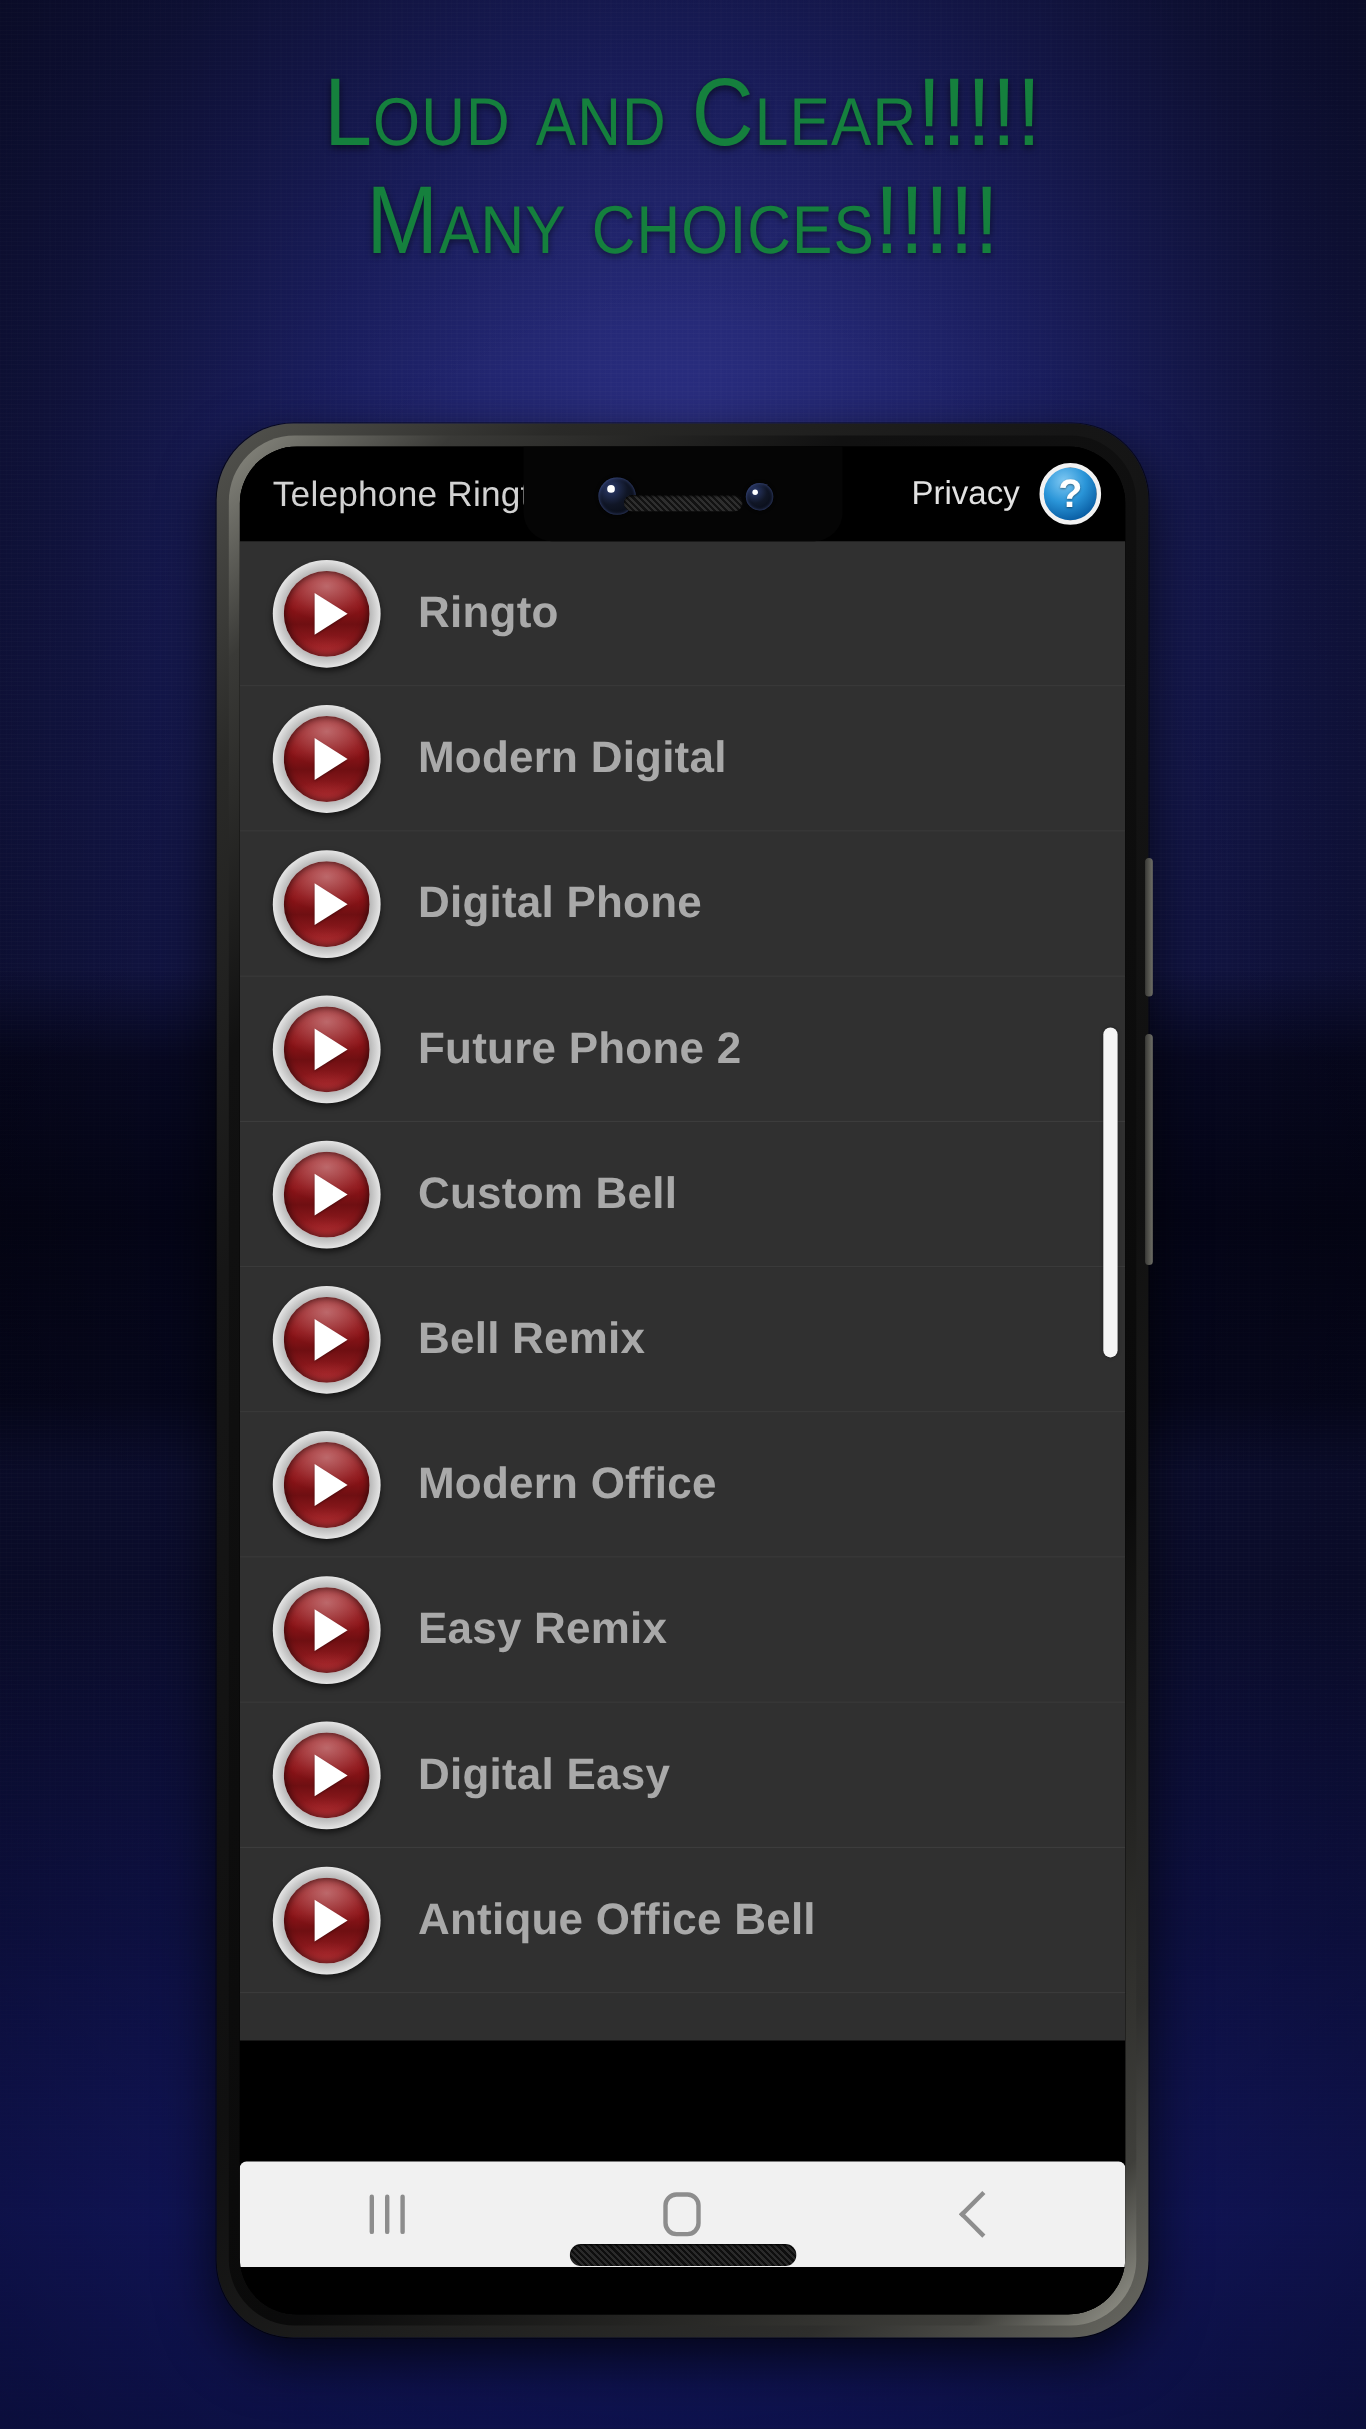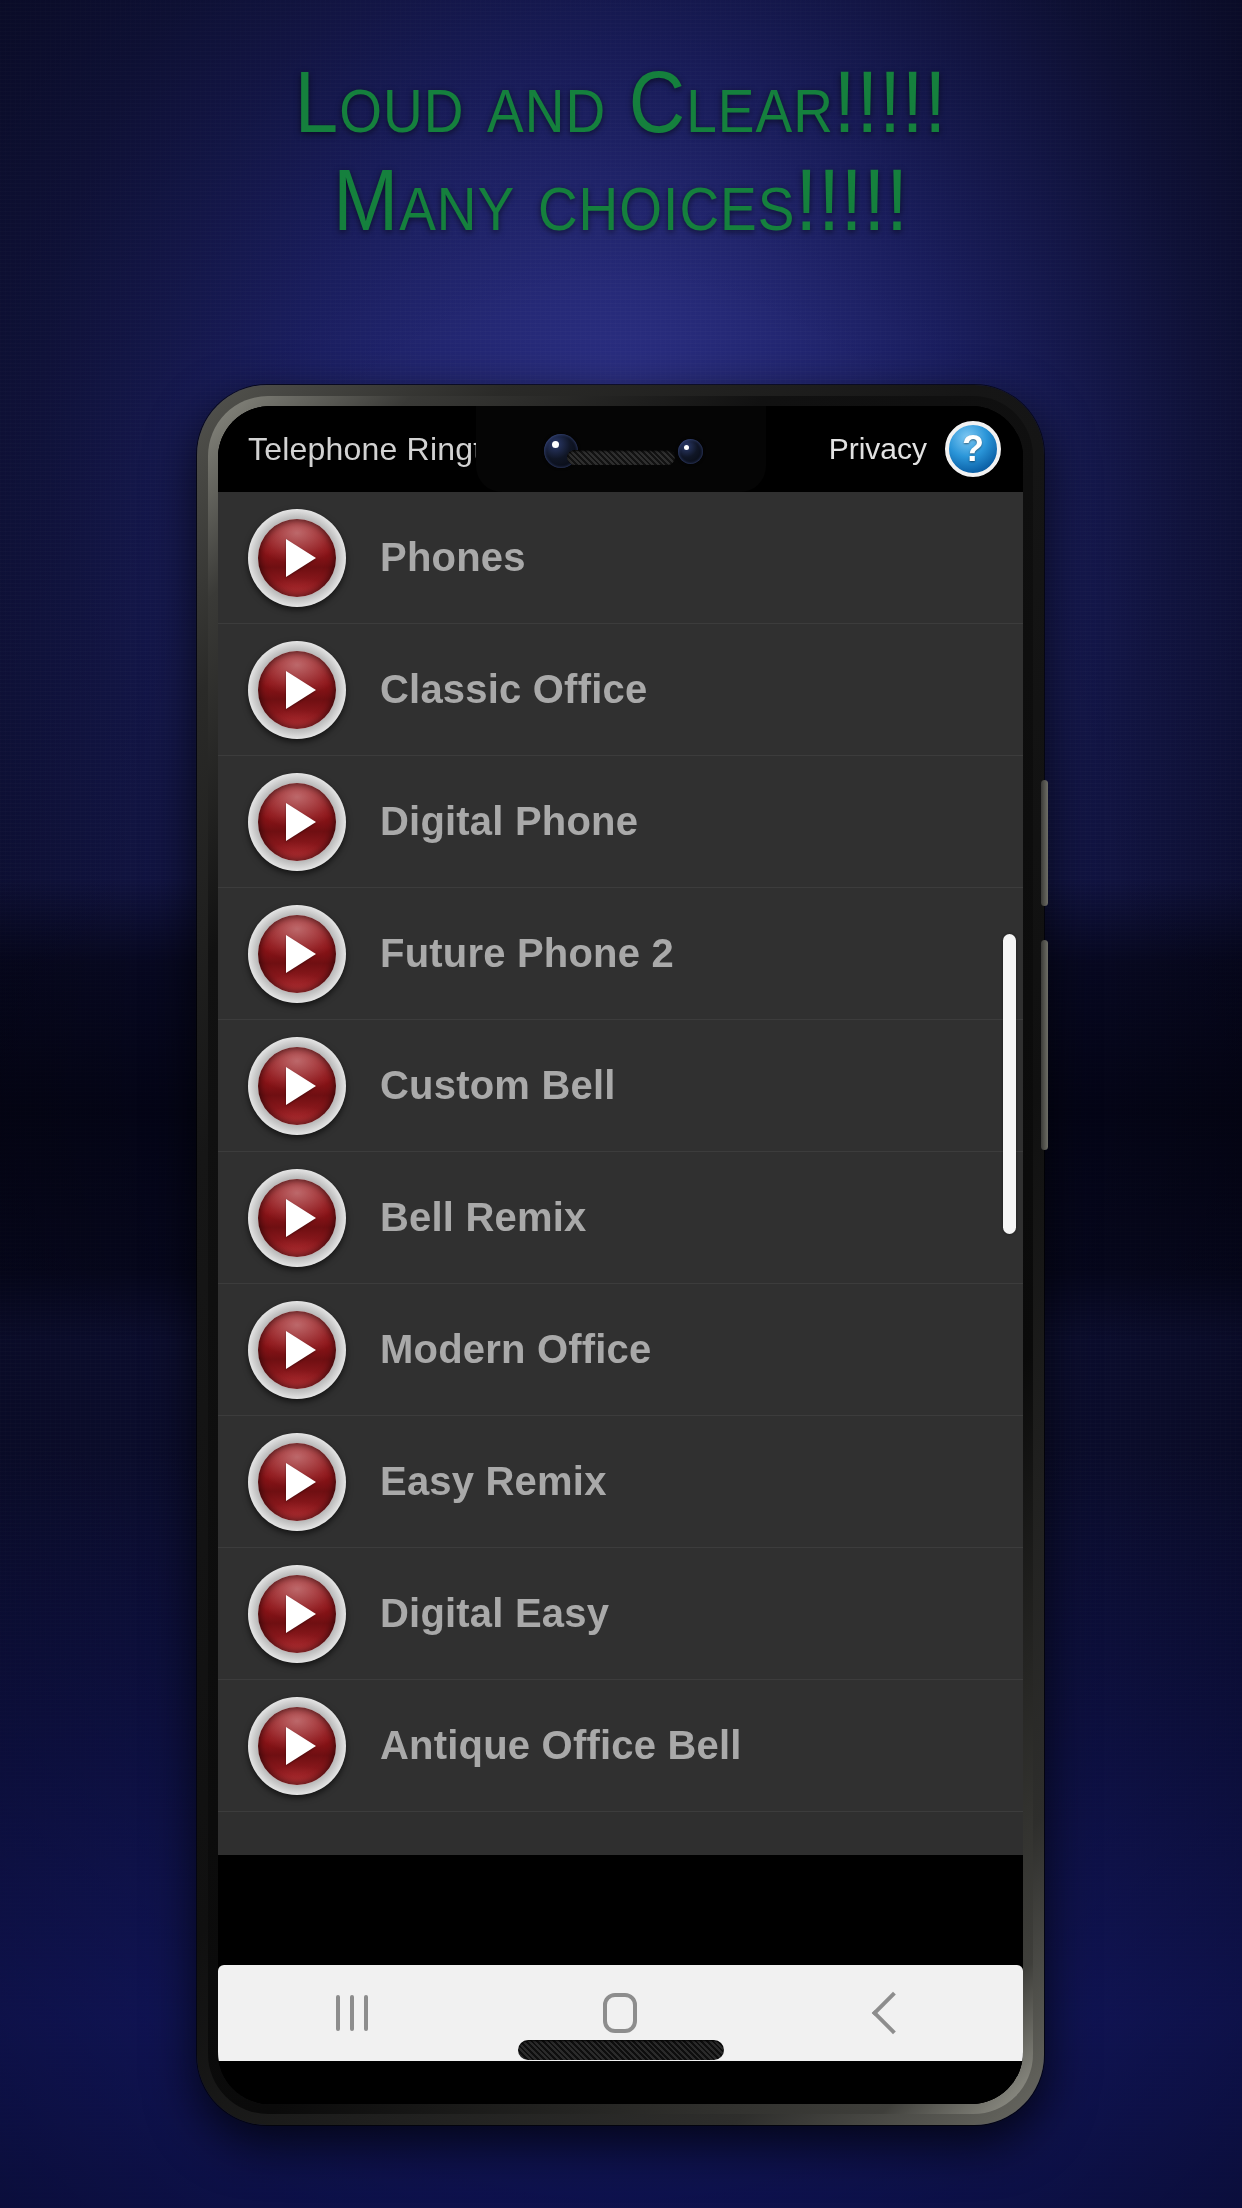--- a/index.html
+++ b/index.html
@@ -286,29 +286,29 @@
         </div>
 
         <div class="list">
           <div id="rows">
               <div class="row">
                 <div class="play">
                   <div class="play-core">
                     <div class="play-tri"></div>
                   </div>
                 </div>
-                <div class="row-label">Phones</div>
-              </div>
-              <div class="row">
-                <div class="play">
-                  <div class="play-core">
-                    <div class="play-tri"></div>
-                  </div>
-                </div>
-                <div class="row-label">Classic Office</div>
+                <div class="row-label">Ringto</div>
+              </div>
+              <div class="row">
+                <div class="play">
+                  <div class="play-core">
+                    <div class="play-tri"></div>
+                  </div>
+                </div>
+                <div class="row-label">Modern Digital</div>
               </div>
               <div class="row">
                 <div class="play">
                   <div class="play-core">
                     <div class="play-tri"></div>
                   </div>
                 </div>
                 <div class="row-label">Digital Phone</div>
               </div>
               <div class="row">

